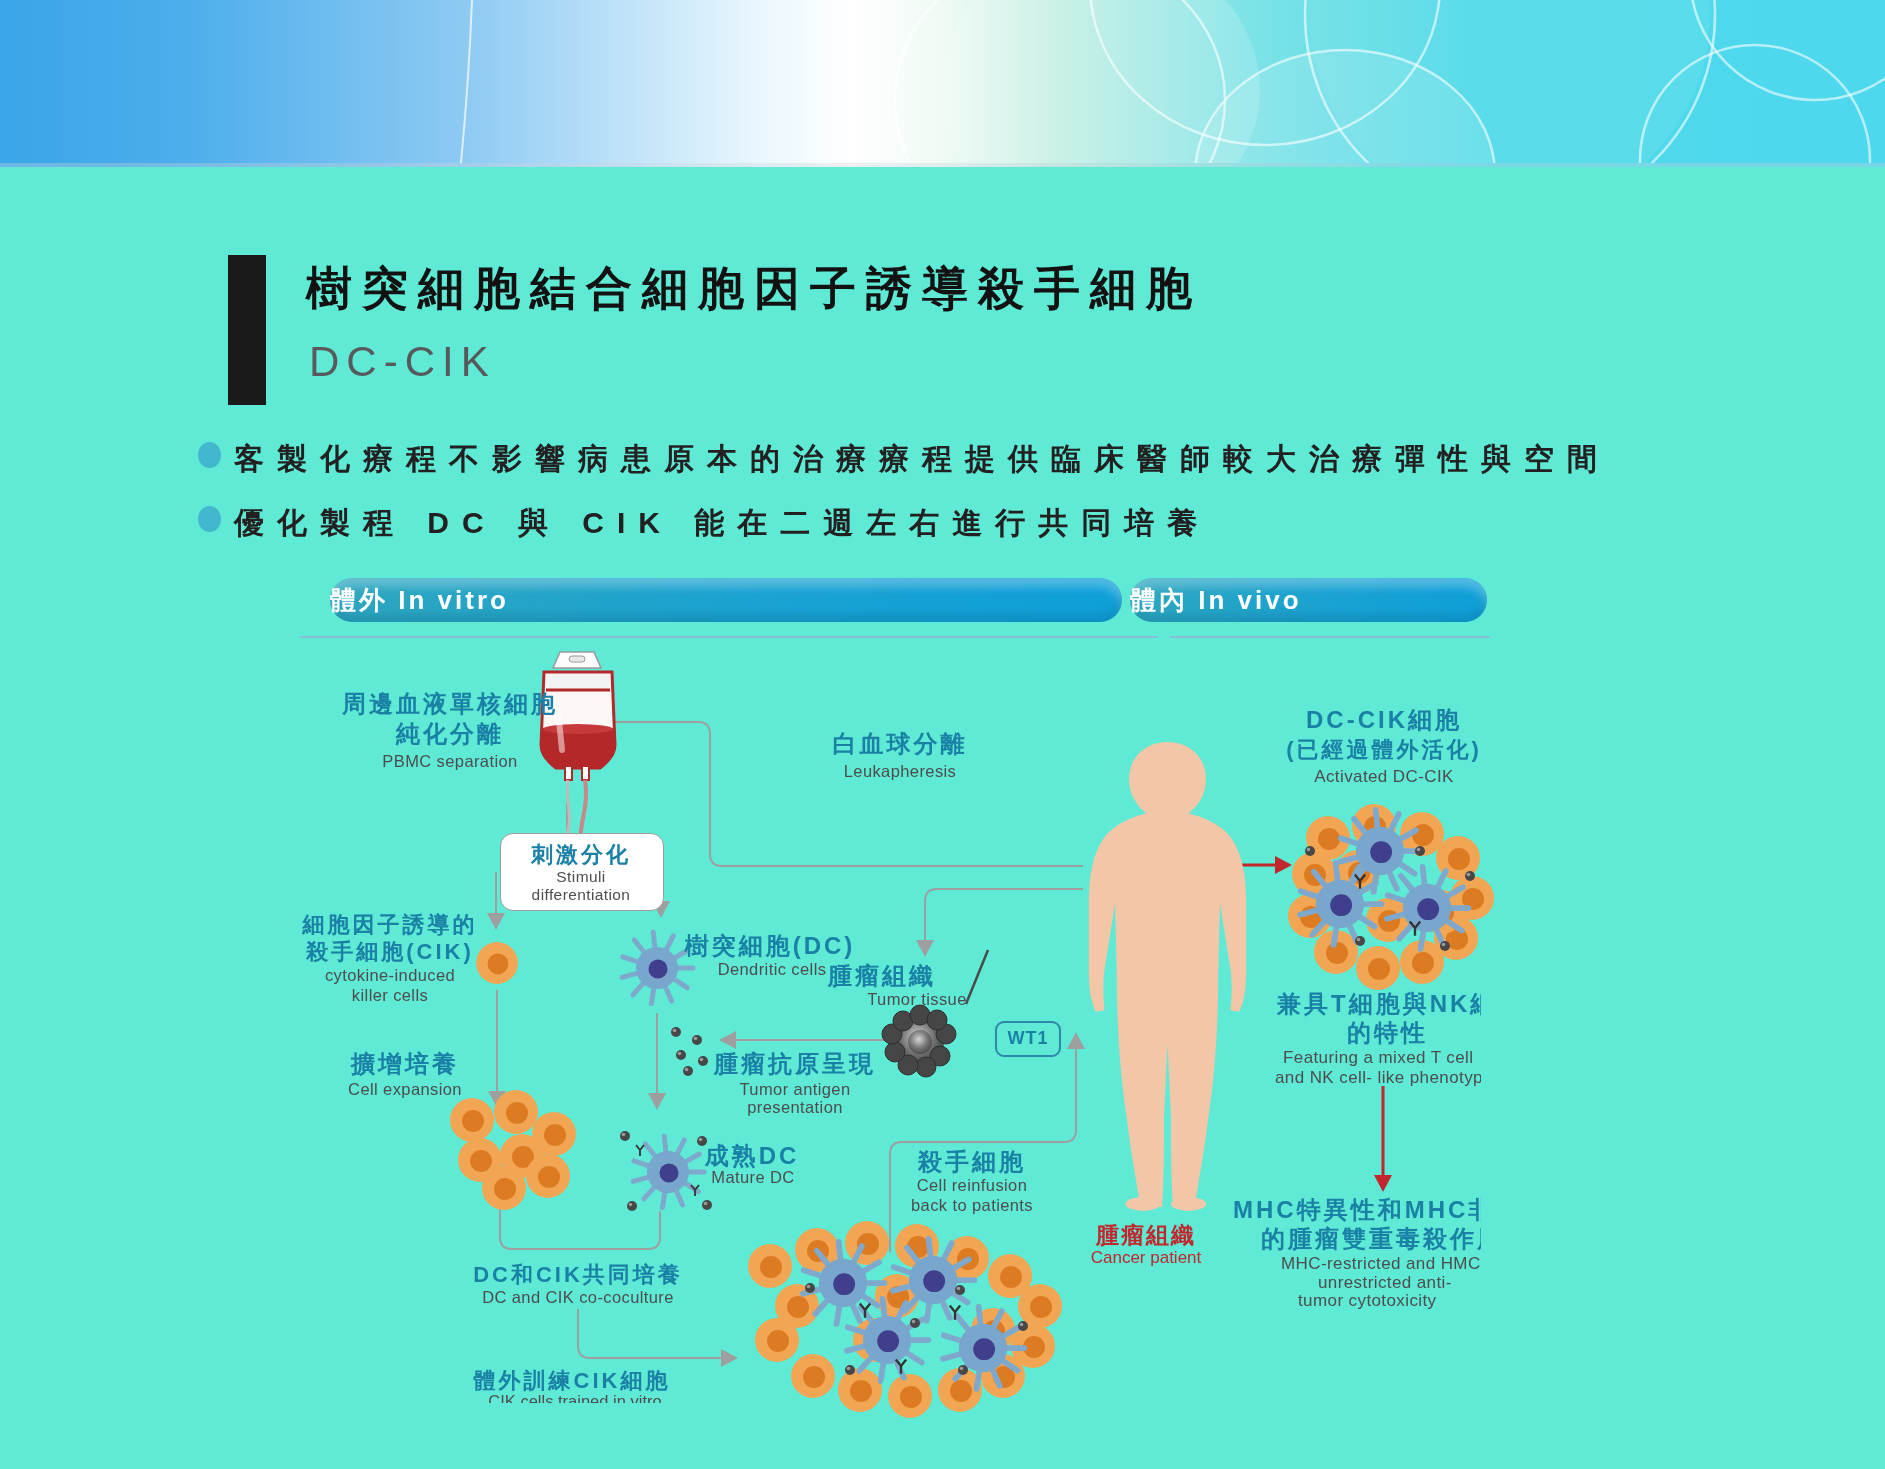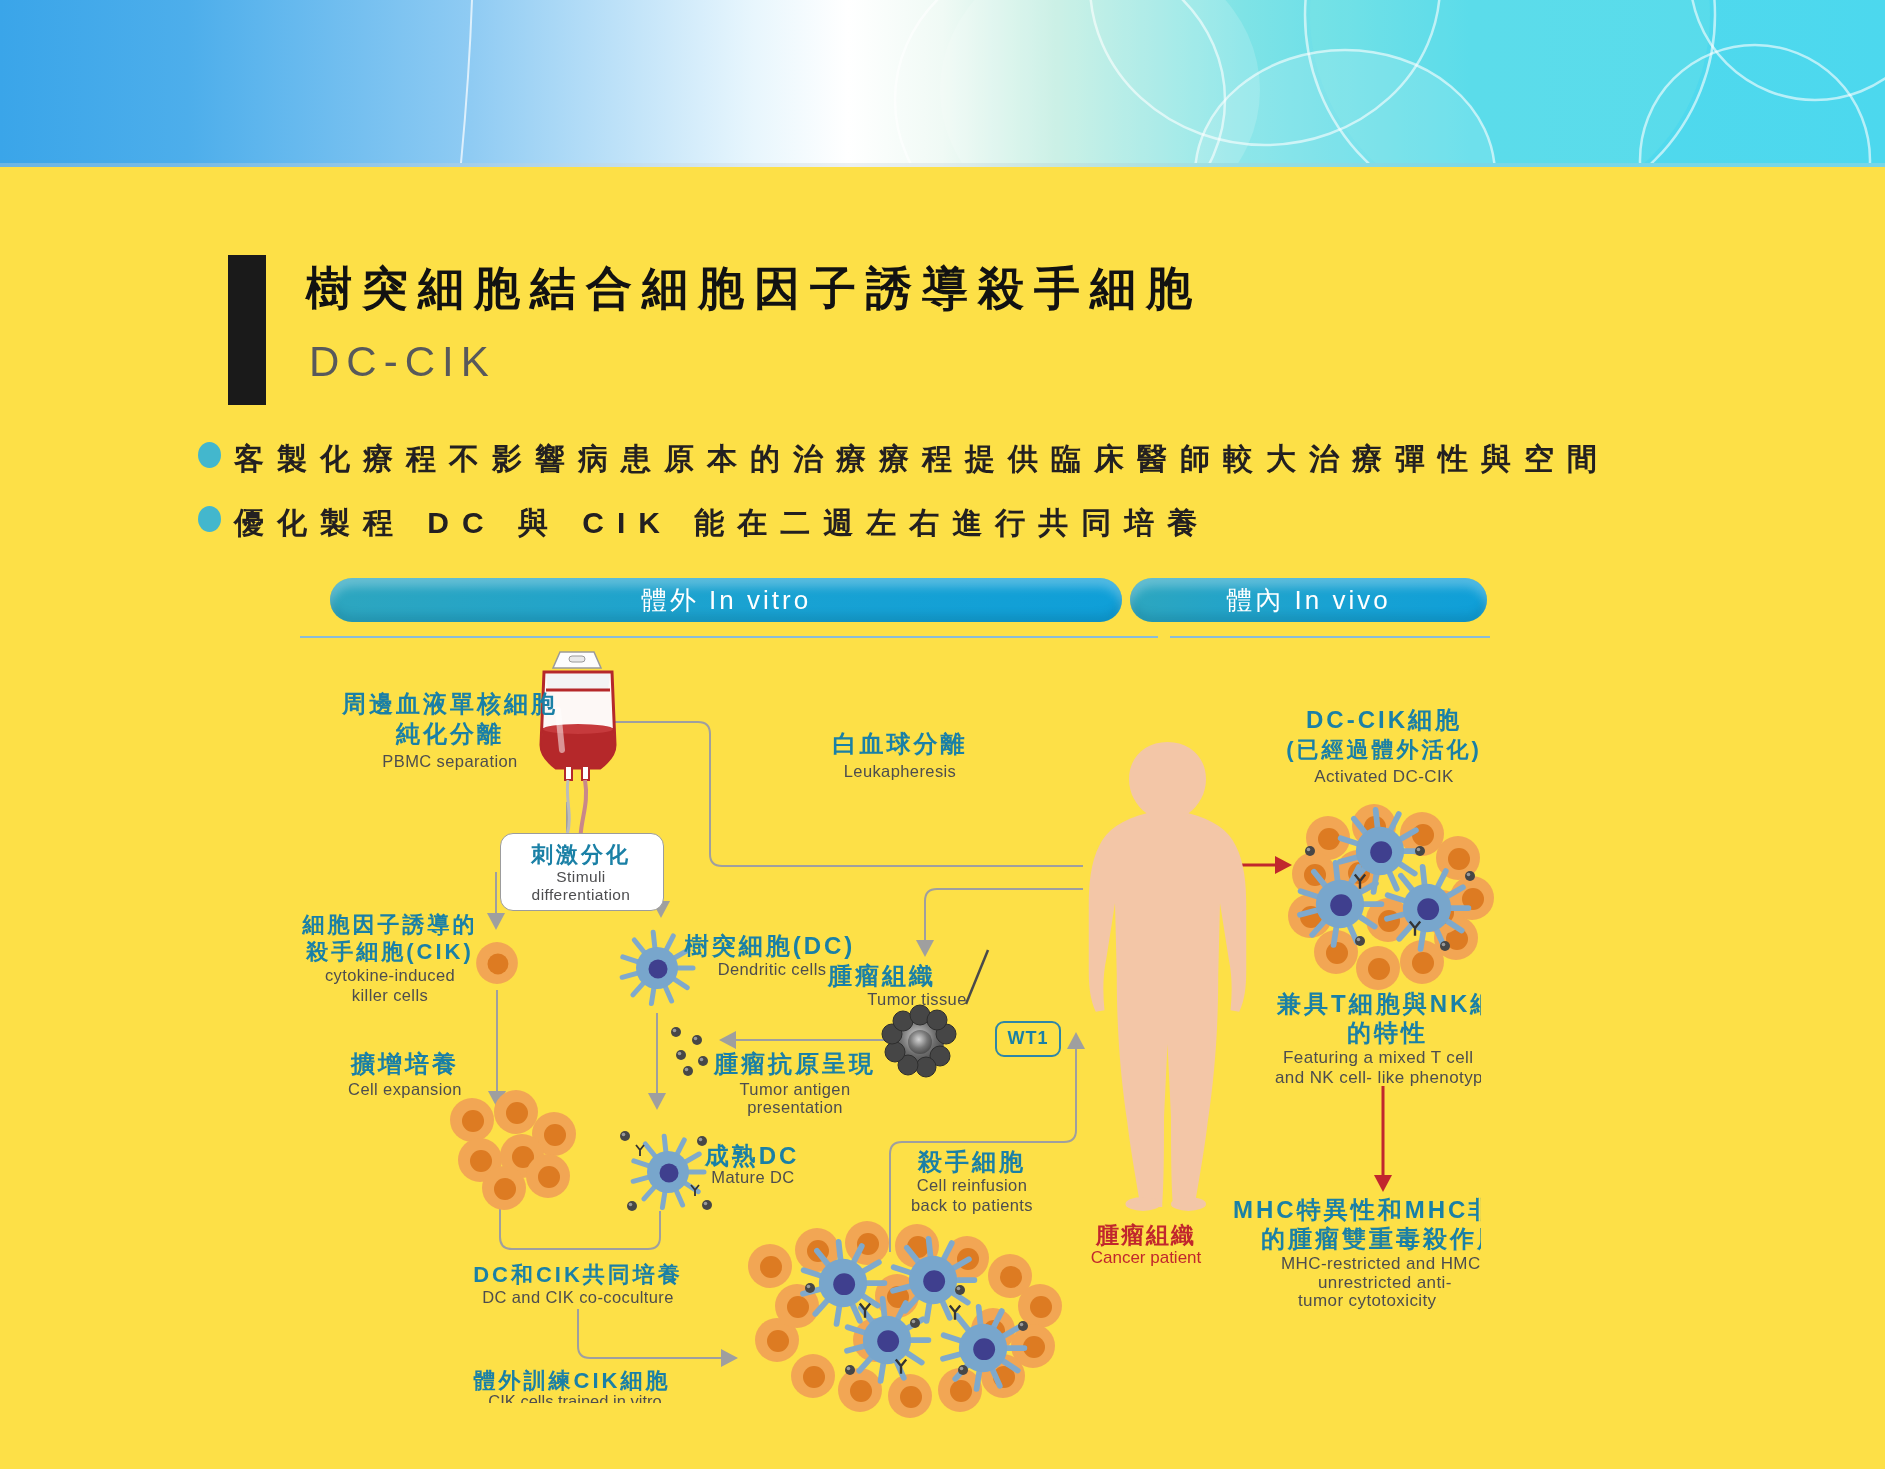--- a/index.html
+++ b/index.html
@@ -1,38 +1,38 @@
 <!DOCTYPE html>
 <html><head>
 <meta charset="utf-8">
 <style>
   html,body{margin:0;padding:0;background:#fff;}
   body{width:1885px;height:1469px;overflow:hidden;font-family:"Liberation Sans",sans-serif;}
-  .stage{position:relative;width:1885px;height:1469px;background:#fde047;}
+  .stage{position:relative;width:1885px;height:1469px;background:#5eead4;}
 
   
   .banner{position:absolute;left:0;top:0;width:1885px;height:163px;
     background:linear-gradient(90deg,#3aa5e9 0%,#4daeeb 10%,#8fcbf3 25%,#e8f6fd 40%,#ffffff 45%,#f0faf5 50%,#c2eee2 56%,#7ee3e6 66%,#52d9ec 78%,#4cd8ee 100%);
     border-bottom:4px solid rgba(200,212,218,.35);}
   .banner svg{position:absolute;left:0;top:0;}
 
   
   .title-bar{position:absolute;left:228px;top:255px;width:38px;height:150px;background:#1a1a1a;}
   .page-title{position:absolute;left:306px;top:258px;font-size:46px;font-weight:800;color:#121212;letter-spacing:10px;white-space:nowrap;}
   .page-subtitle{position:absolute;left:309px;top:338px;font-size:42px;font-weight:400;color:#58595b;letter-spacing:7px;white-space:nowrap;}
 
   
   .bullet-dot{position:absolute;width:23px;height:26px;border-radius:50%;background:#43b7cd;}
   .bullet-text{position:absolute;font-size:30px;font-weight:700;color:#232021;letter-spacing:13px;white-space:nowrap;}
 
   
   .pill{position:absolute;height:44px;border-radius:22px;
     background:linear-gradient(90deg,#2da6bf 0%,#19a2d2 55%,#0f9fd8 100%);
     box-shadow:inset 0 9px 10px rgba(255,255,255,.28), inset 0 -7px 9px rgba(0,70,100,.18);
-    color:#ffffff;text-align:center;line-height:44px;font-size:26px;font-weight:400;letter-spacing:3px;}
+    color:#ffffff;text-align:left;line-height:44px;font-size:26px;font-weight:700;letter-spacing:3px;}
   .pill-line{position:absolute;height:2px;background:#8abcd8;}
 
   
   .zh{position:absolute;transform:translateX(-50%);color:#1a80a6;font-size:24px;font-weight:700;letter-spacing:3px;white-space:nowrap;}
   .zh.sm{font-size:22px;}
   .en{position:absolute;transform:translateX(-50%);color:#4d4d4f;font-size:16.5px;font-weight:400;letter-spacing:.4px;white-space:nowrap;}
   .red-zh{position:absolute;transform:translateX(-50%);color:#c1272d;font-size:23px;font-weight:700;letter-spacing:2px;white-space:nowrap;}
   .red-en{position:absolute;transform:translateX(-50%);color:#c1272d;font-size:17px;font-weight:400;white-space:nowrap;}
 
   .stimuli-box{position:absolute;left:500px;top:833px;width:162px;height:76px;border:1.5px solid #9c9c9c;border-radius:13px;background:#fff;}

